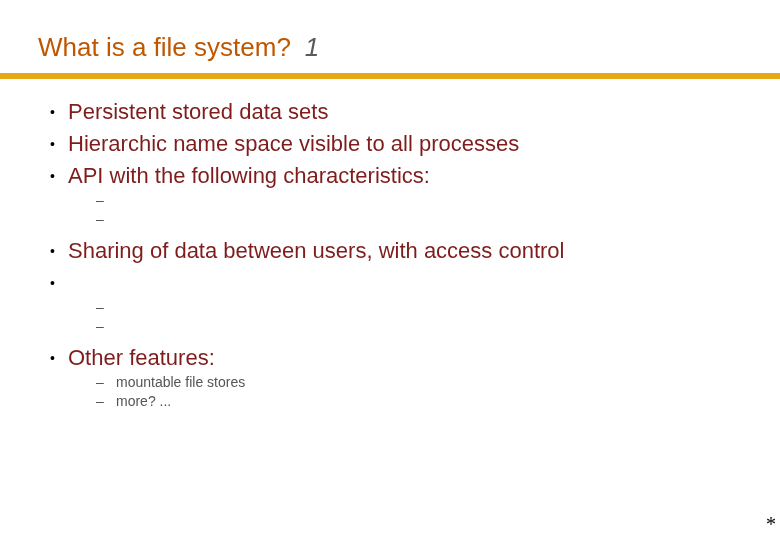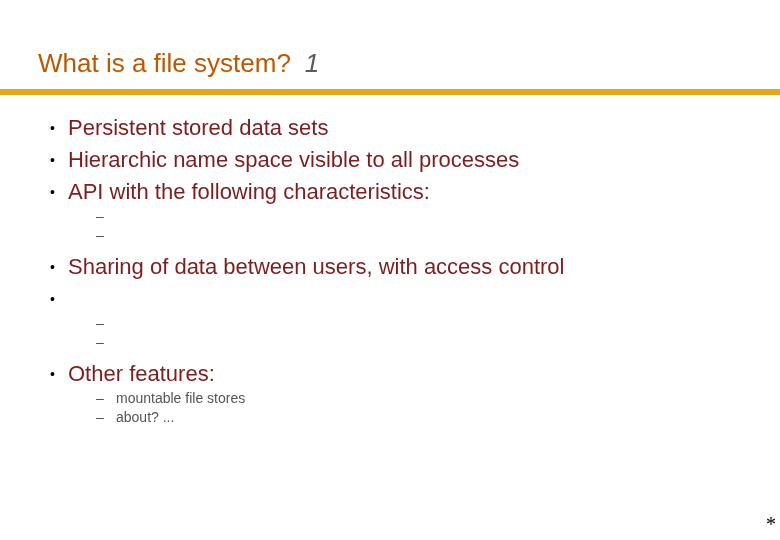--- a/index.html
+++ b/index.html
@@ -5,21 +5,21 @@
   * { margin: 0; padding: 0; box-sizing: border-box; }
   body {
     width: 780px;
     height: 540px;
     background: #ffffff;
     font-family: Arial, Helvetica, sans-serif;
     position: relative;
     overflow: hidden;
   }
   .slide {
-    padding: 48px 38px 0 38px;
+    padding: 32px 38px 0 38px;
   }
   .title-row {
     display: flex;
     align-items: baseline;
     gap: 14px;
     margin-bottom: 10px;
   }
   .title-main {
     font-size: 26px;
     font-weight: 400;
@@ -152,21 +152,21 @@
       <span class="dot">•</span>
       <span class="txt">Other features:</span>
     </div>
     <div class="sub">
       <div class="b2">
         <span class="dash">–</span>
         <span class="txt2">mountable file stores</span>
       </div>
       <div class="b2">
         <span class="dash">–</span>
-        <span class="txt2">about? ...</span>
+        <span class="txt2">more? ...</span>
       </div>
     </div>
 
   </div>
 </div>
 
 <span class="pgmark"></span>
 <span class="asterisk">*</span>
 
 </body></html>

